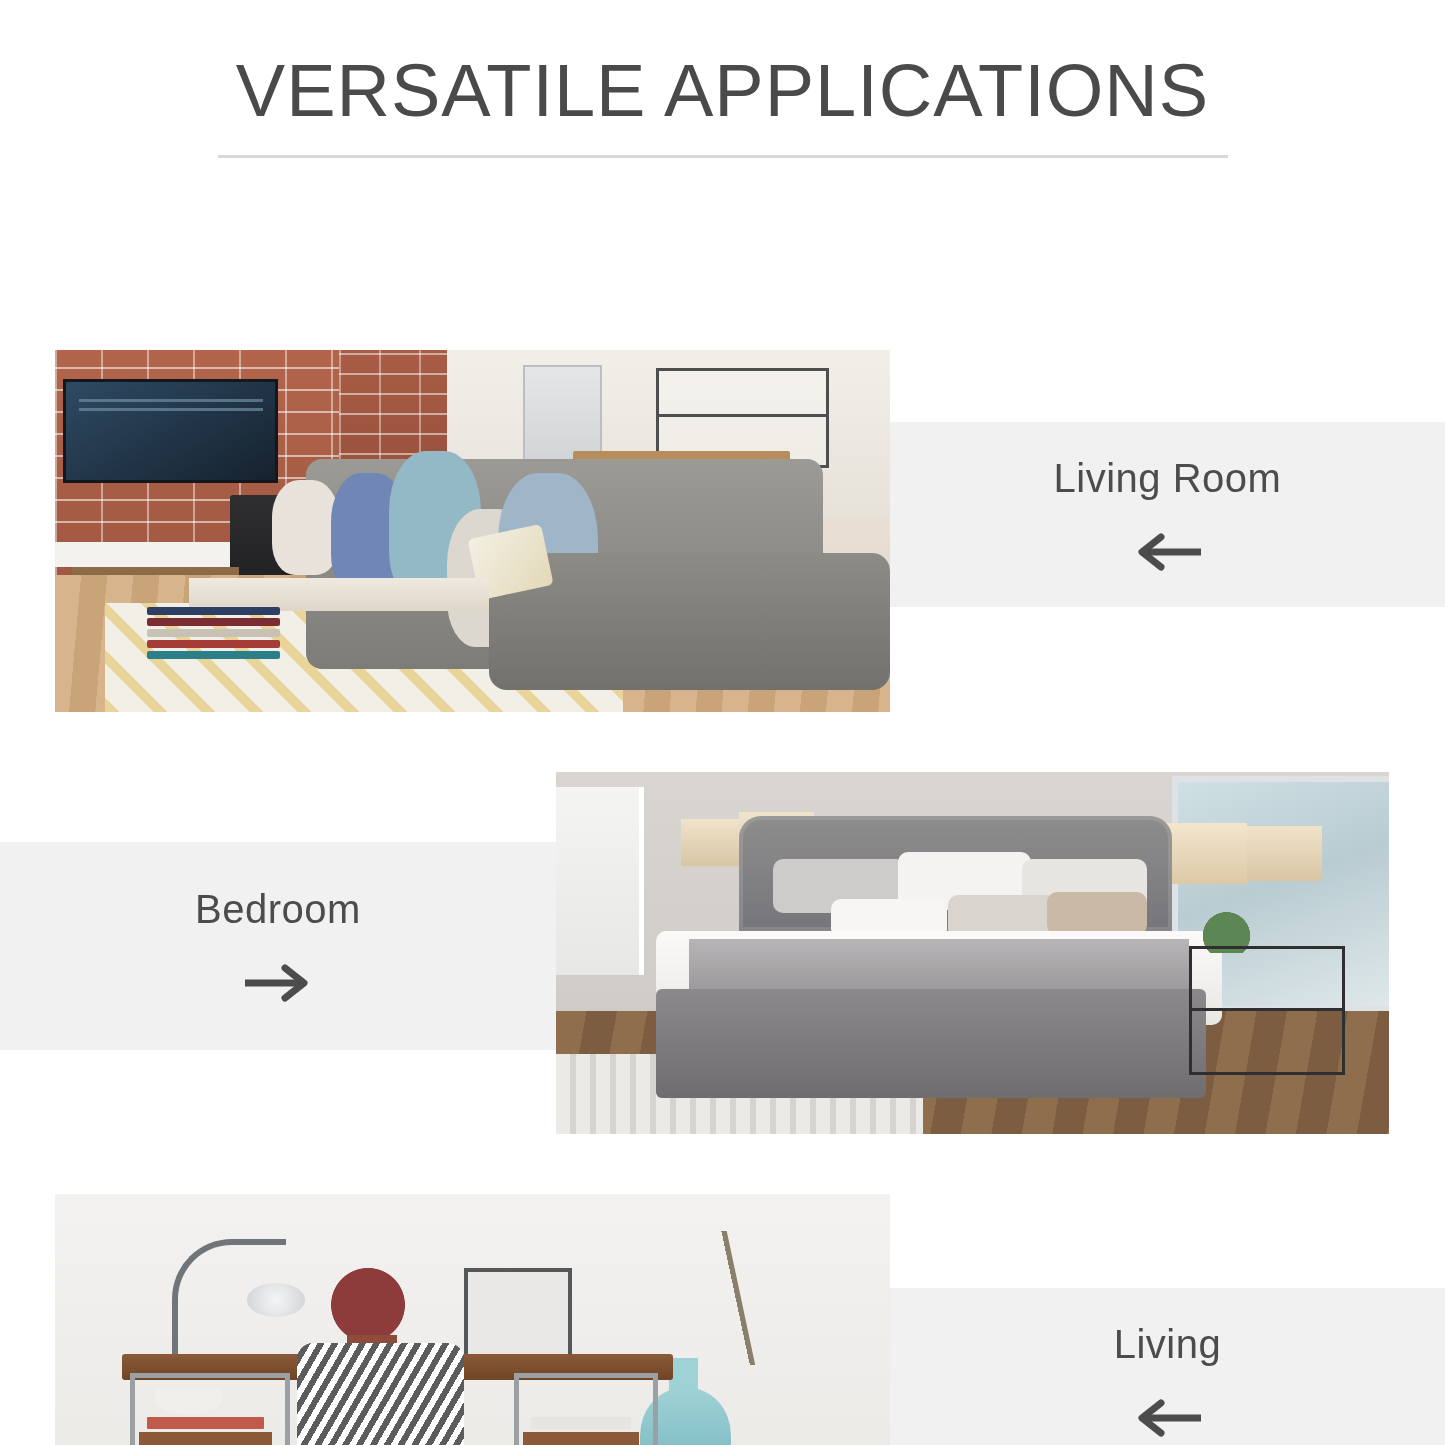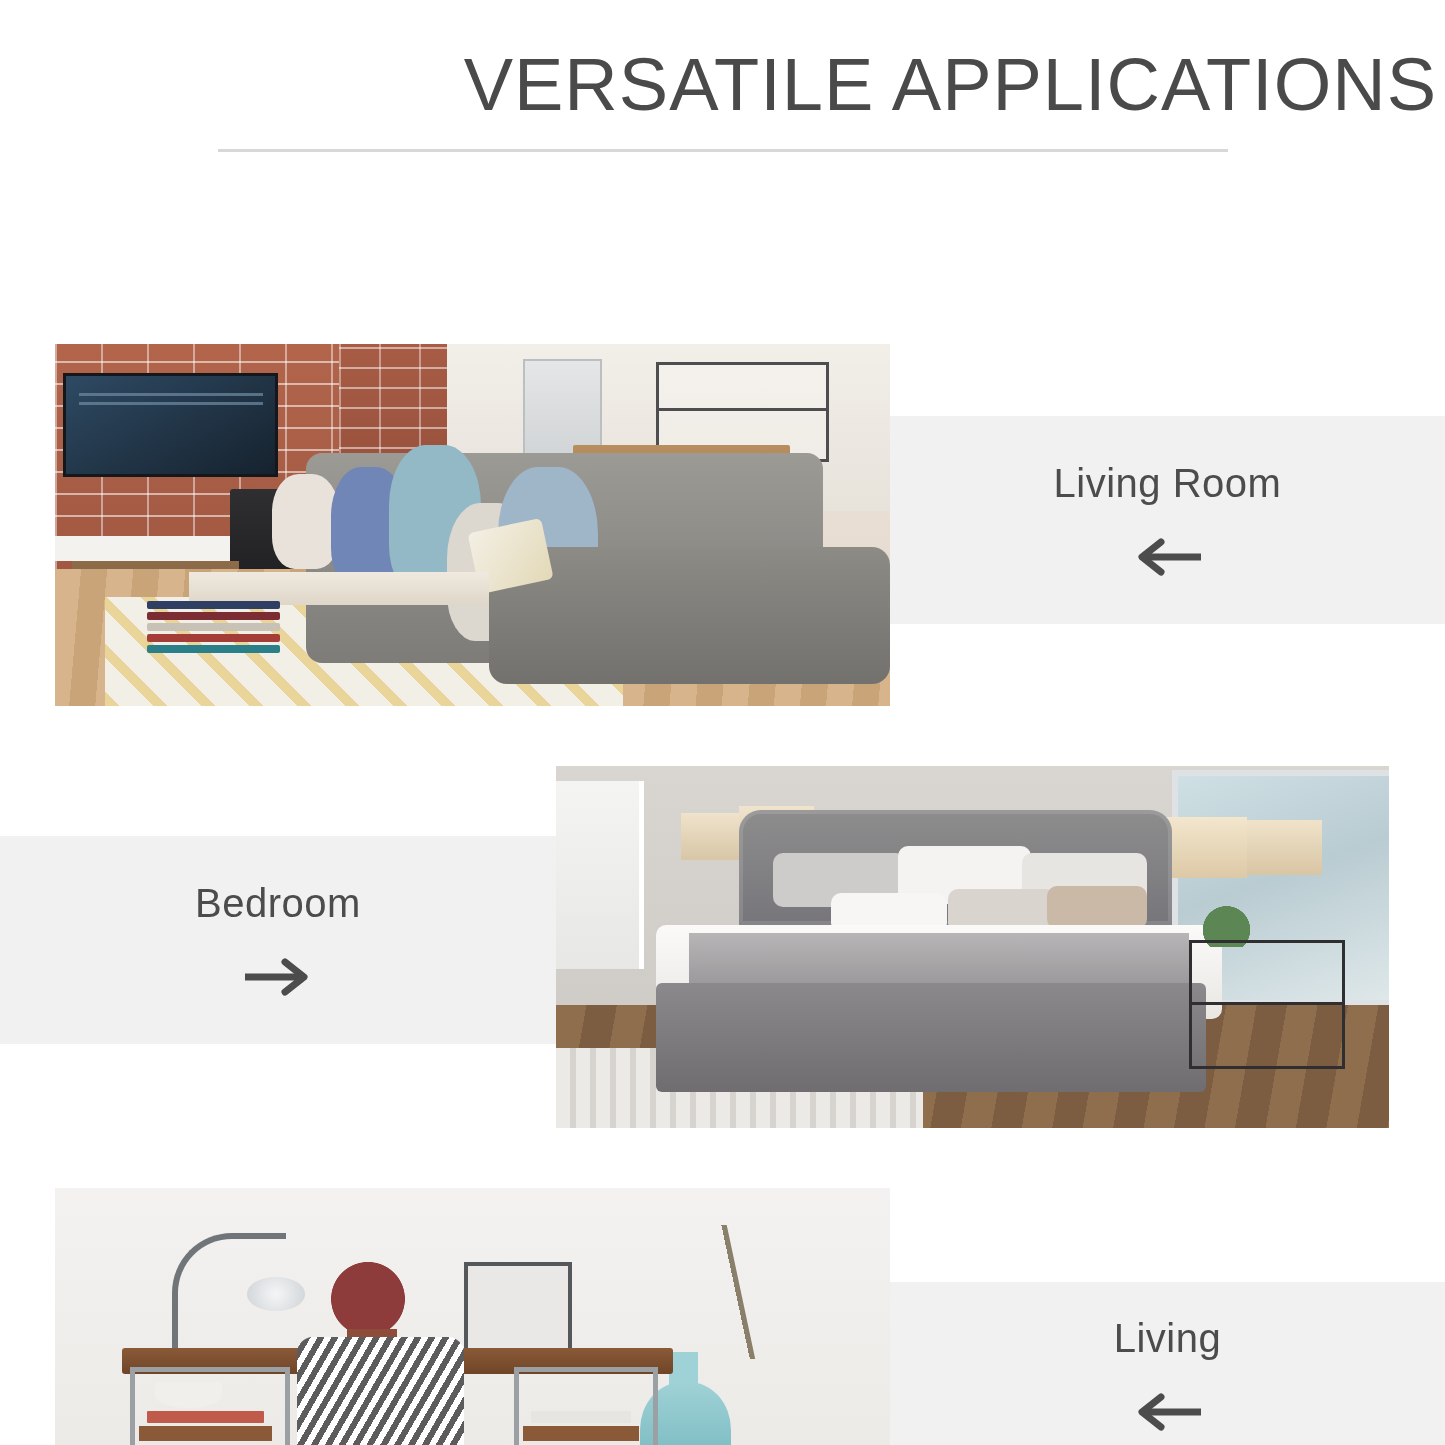--- a/index.html
+++ b/index.html
@@ -21,22 +21,21 @@
     width: 100%;
     padding-top: 34px;
     text-align: center;
   }
   .header-title {
     font-size: 74px;
     letter-spacing: 1px;
     font-weight: 400;
     color: #4a4a4a;
     line-height: 1.15;
-    margin: 8px;
-    text-align: right;
+    margin: 14px;
   }
   .header-rule {
     width: 1010px;
     height: 3px;
     background: #d8d8d8;
     margin: 22px auto 0 auto;
   }
 
   
   .row {
@@ -304,21 +303,21 @@
     <div class="coffee"></div>
     <div class="books">
       <i></i>
         <i></i>
         <i></i>
         <i></i>
         <i></i>
     </div>
   </div>
 
-  <div class="label-band" style="left:890px; top:264px; width:555px; height:208px;">
+  <div class="label-band" style="left:890px; top:264px; width:555px; height:185px;">
     <div class="label-text">Living Room</div>
     <svg class="arrow" viewBox="0 0 74 40">
       <line x1="70" y1="20" x2="12" y2="20" stroke="#4c4c4c" stroke-width="7" stroke-linecap="butt"></line>
       <polyline points="30,5 11,20 30,35" fill="none" stroke="#4c4c4c" stroke-width="7" stroke-linecap="round" stroke-linejoin="round"></polyline>
     </svg>
   </div>
 </div>
 
 <div class="row">
 

